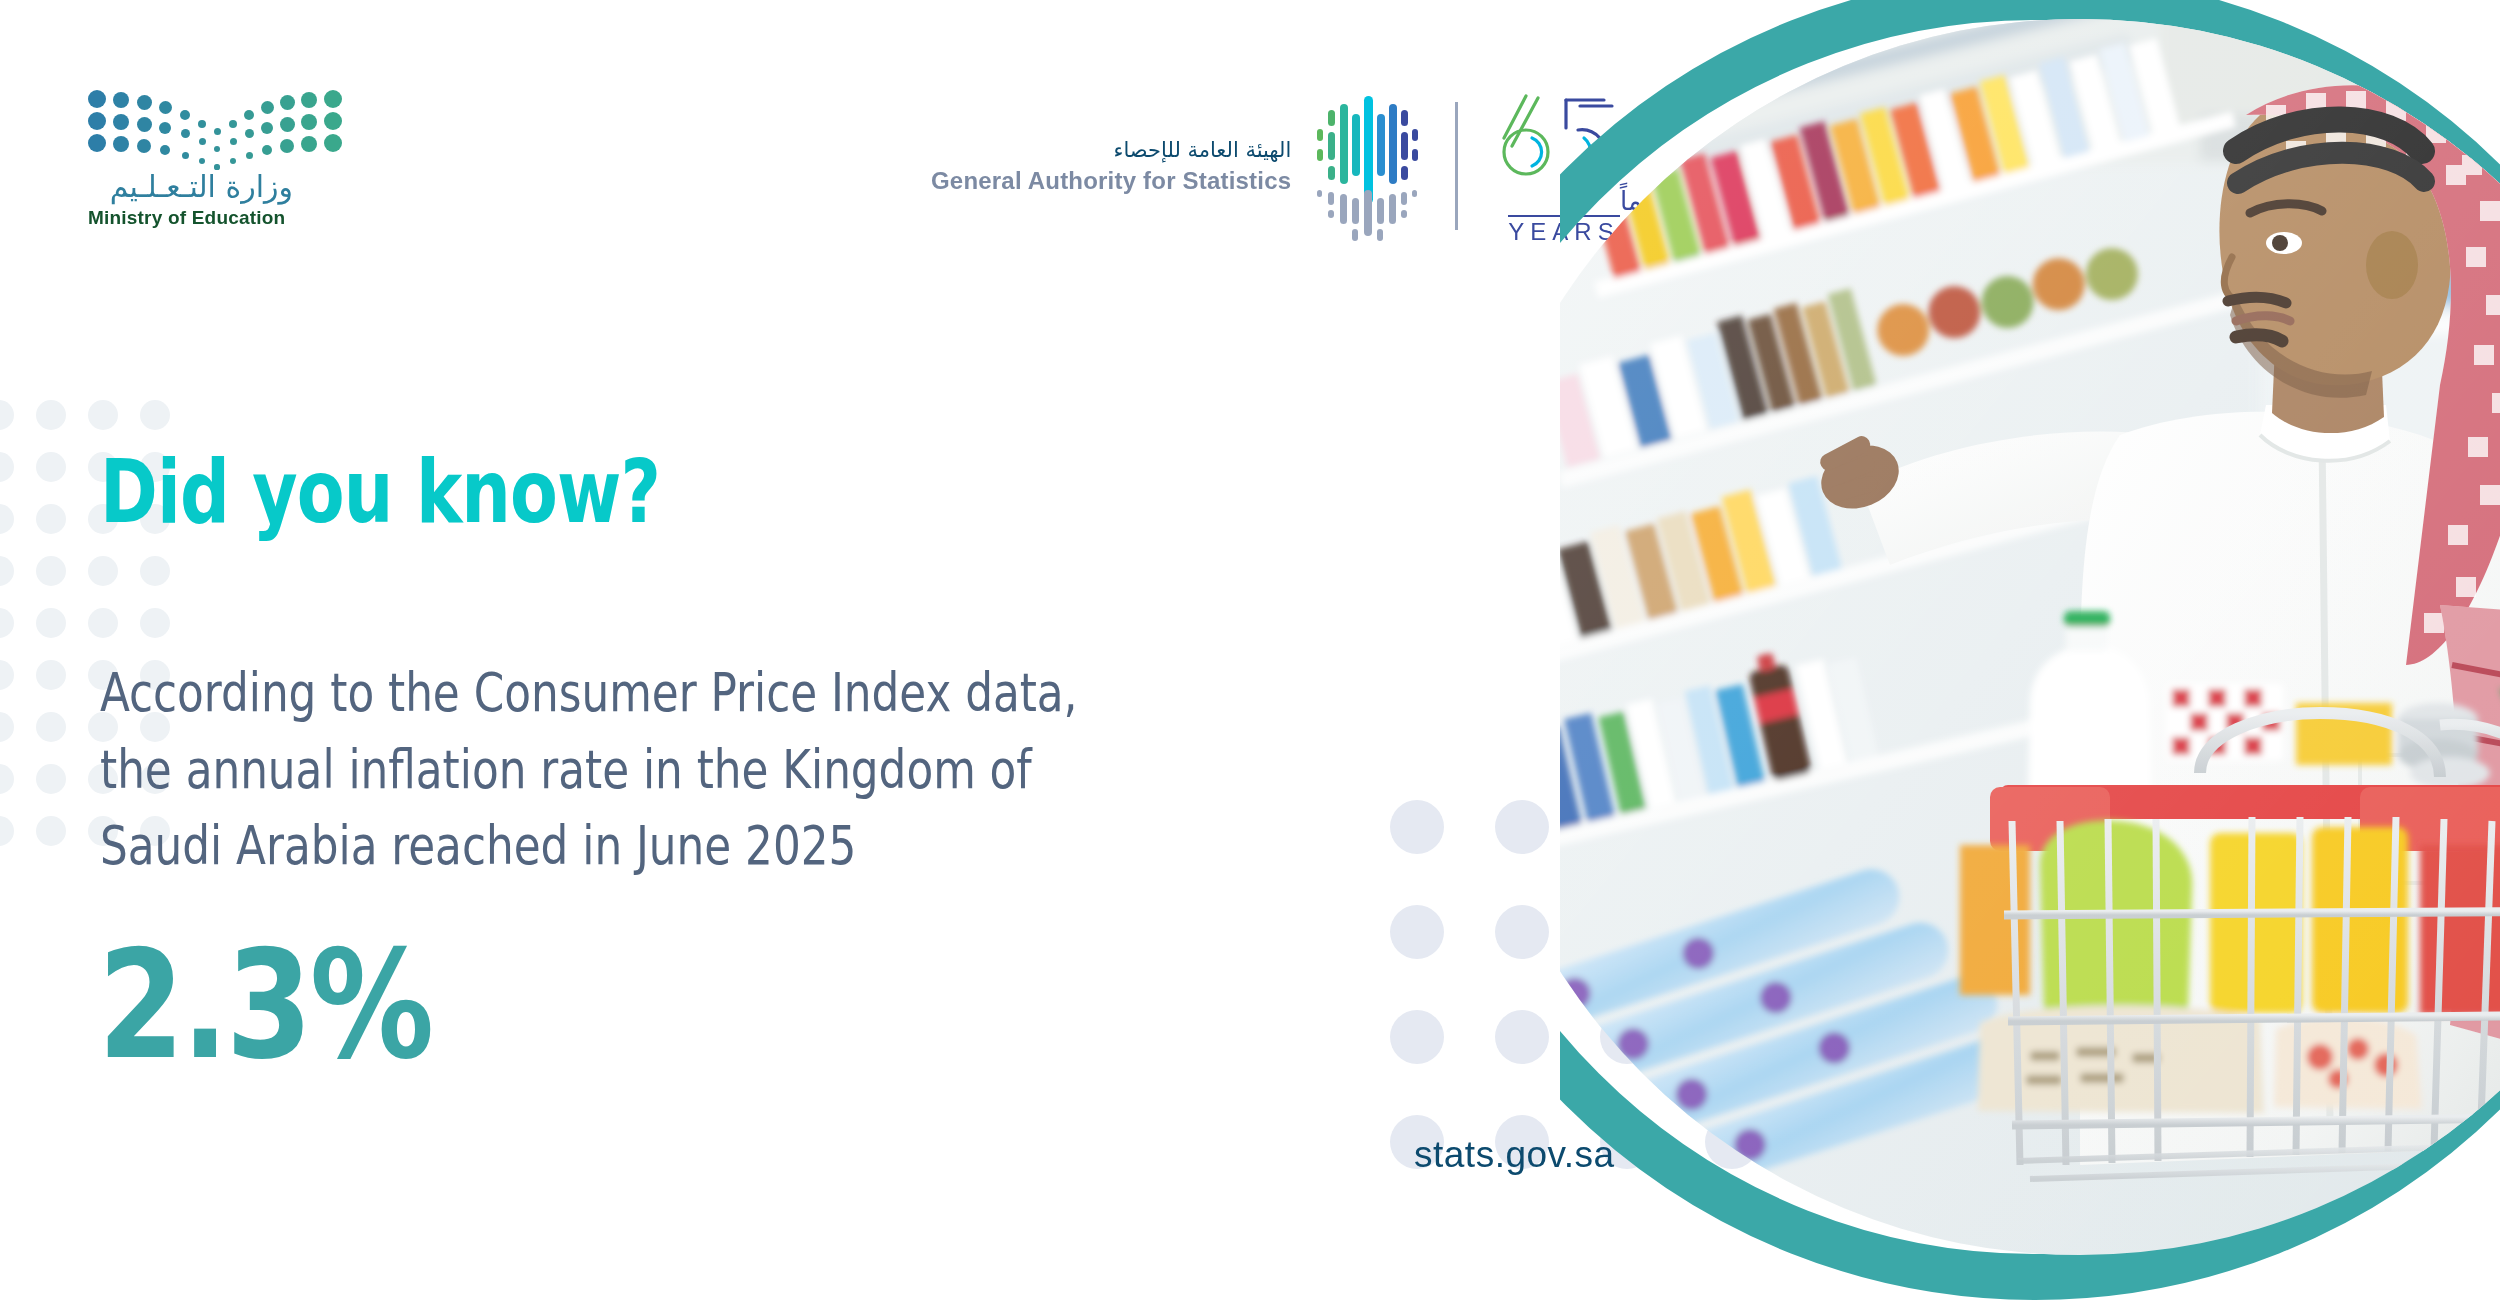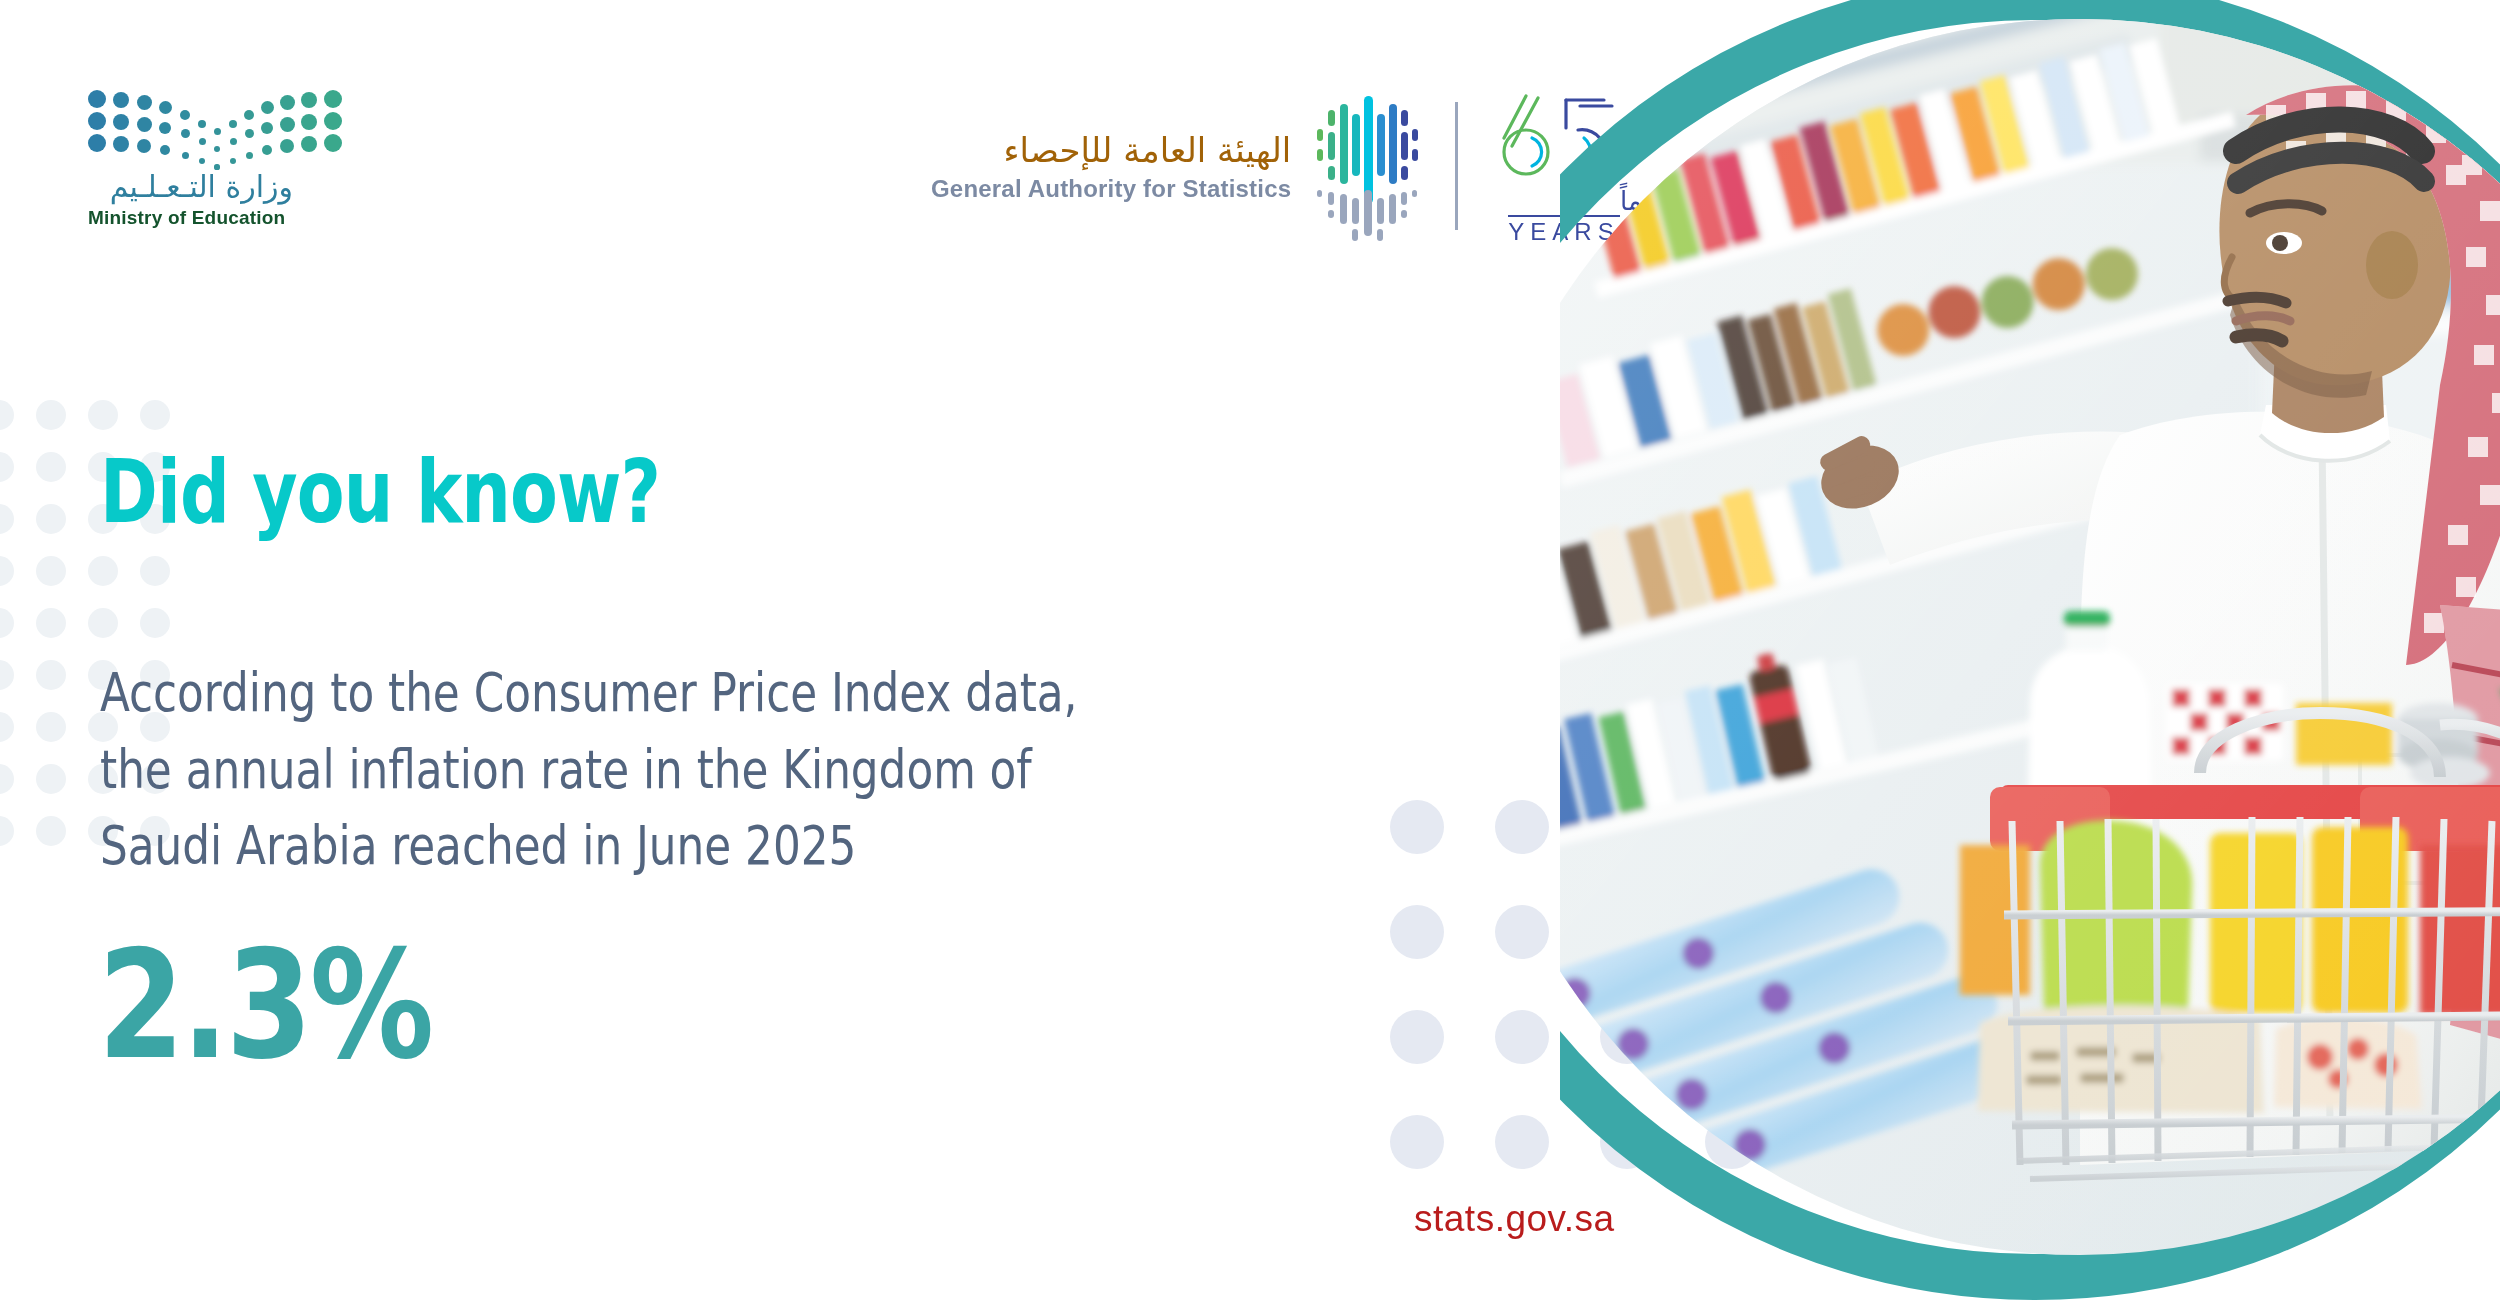--- a/index.html
+++ b/index.html
@@ -32,21 +32,21 @@
   }
   .moe-en {
     margin-top:4px; font-size:19px; color:#14532d; font-weight:700;
     width:205px; text-align:left; letter-spacing:.2px;
   }
 
   
   #gastat { position:absolute; left:915px; top:86px; height:160px; display:flex; align-items:center; }
   #gastat .txtblock { text-align:right; padding-right:22px; }
   #gastat .g-ar {
-    font-size:34px; color:#a16207; direction:rtl; letter-spacing:2px;
+    font-size:21px; color:#0c4a6e; direction:rtl; letter-spacing:2px;
     font-family:"DejaVu Sans", sans-serif; line-height:1.25; white-space:nowrap;
   }
   #gastat .g-en {
     font-size:24px; color:#7c8aa3; font-weight:700; letter-spacing:.2px;
     margin-top:3px; white-space:nowrap;margin-left:16px;
   }
   #gastat .barmark { width:108px; height:160px; }
   #gastat .divider { width:3px; height:128px; background:#9aa6bd; margin:0 34px; }
   #gastat .anniv { width:148px; height:160px; }
 
@@ -64,22 +64,22 @@
     font-family:"DejaVu Sans Condensed","Liberation Sans Narrow","Liberation Sans", sans-serif;
     transform:scaleX(.9); transform-origin:left top;
   }
   #stat-value {
     position:absolute; left:98px; top:930px;
     font-size:150px; font-weight:700; color:#3ba5a5; letter-spacing:-3px;
     font-family:"DejaVu Sans Condensed","Liberation Sans Narrow","Liberation Sans", sans-serif;
     transform:scaleX(.92); transform-origin:left top; line-height:1;
   }
   #site-url {
-    position:absolute; left:1414px; top:1198px;
-    font-size:37px; color:#b91c1c; letter-spacing:.5px;
+    position:absolute; left:1414px; top:1134px;
+    font-size:37px; color:#0c4a6e; letter-spacing:.5px;
   }
 
   
   #hero { position:absolute; left:1560px; top:-35px; width:1010px; height:1375px; }
   #hero svg { display:block; }
 </style>
 </head>
 <body>
 
 <div class="stage">

